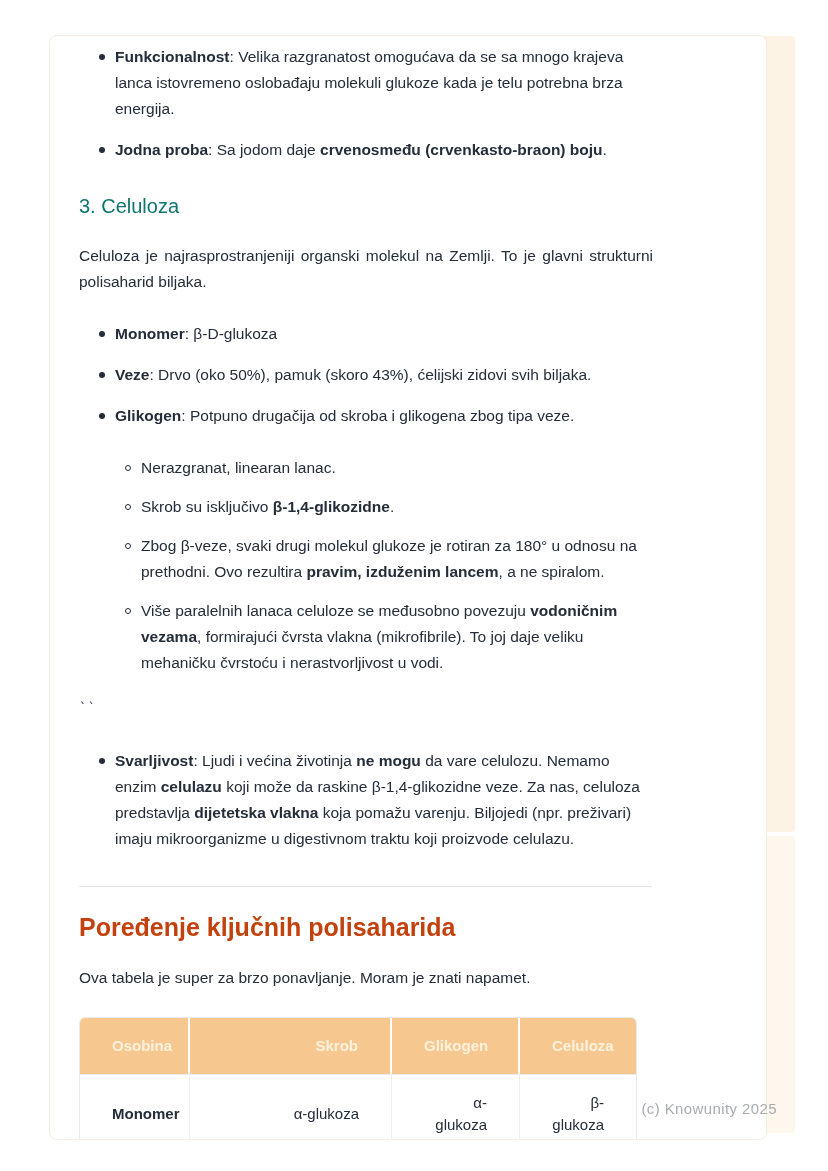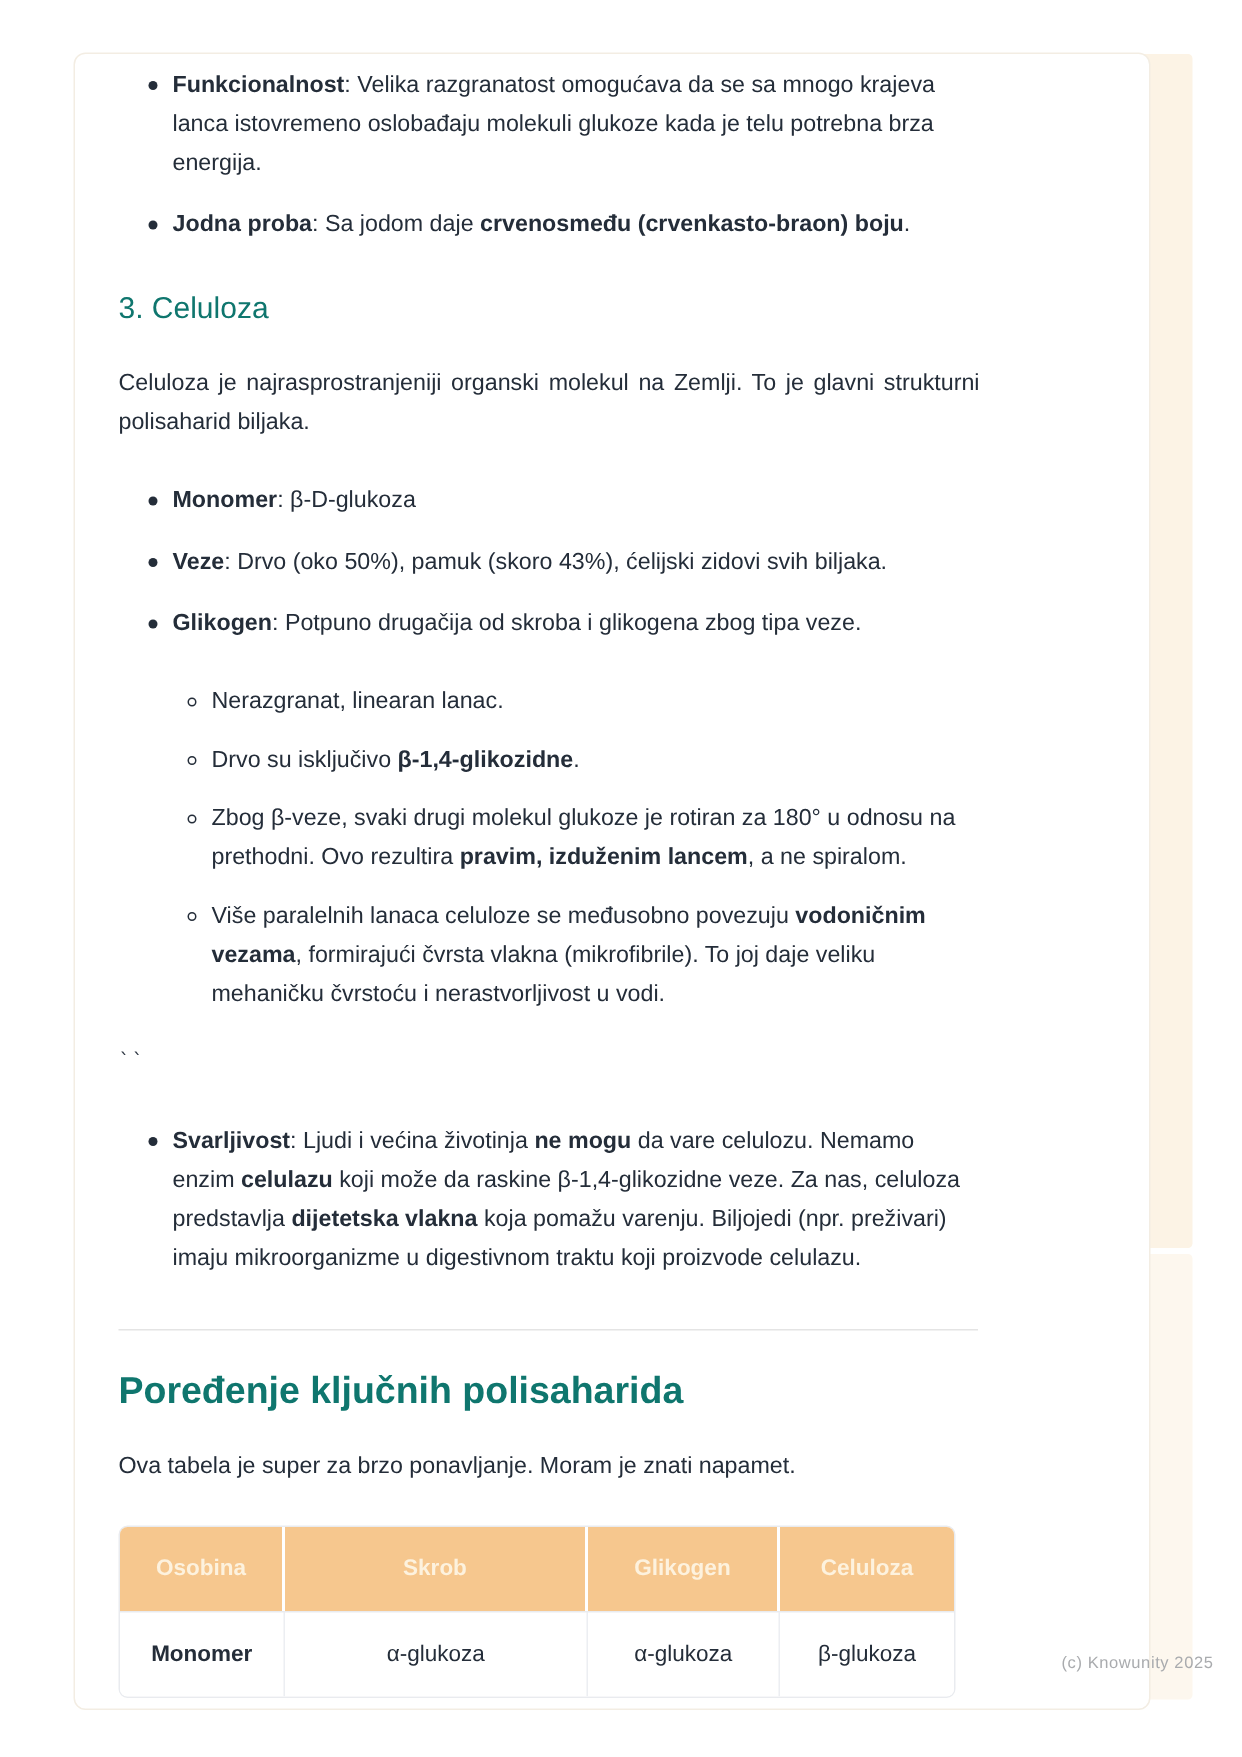--- a/index.html
+++ b/index.html
@@ -18,38 +18,38 @@
   .content{padding:8px 0 0 29px;width:574px;font-size:15.5px;line-height:26px;}
   .b{font-weight:700;}
   ul.list{list-style:none;margin:0 0 0 16px;padding:0;}
   ul.list li{position:relative;padding-left:20px;margin:0 0 15px 0;}
   .dot{position:absolute;left:4px;top:10px;width:6px;height:6px;border-radius:50%;background:#242d39;}
   .ring{position:absolute;left:4px;top:9.5px;width:4px;height:4px;border-radius:50%;
     background:#fff;border:1.6px solid #242d39;}
   ul.sub{margin:26px 0 0 6px;}
   ul.sub li{margin-bottom:13px;}
   h3.sec{font-size:20px;line-height:26px;font-weight:400;color:#0f766e;margin:30px 0 24px 0;}
-  h2.sec{font-size:25px;line-height:32px;font-weight:700;color:#0f766e;margin:24px 0 22px 0;}
+  h2.sec{font-size:25px;line-height:32px;font-weight:700;color:#c2410c;margin:24px 0 22px 0;}
   p.par{margin:0 0 26px 0;}
   p.just{text-align:justify;}
   .code-marks{font-family:"DejaVu Sans Mono",monospace;font-size:13px;line-height:16px;
     color:#2e3743;letter-spacing:1px;margin:24px 0 32px 0;}
   hr.rule{border:0;border-top:1px solid #e4e4e4;margin:34px 0 0 0;width:573px;}
   table.cmp{border-collapse:separate;border-spacing:0;width:556px;margin:2px 0 0 0;
     font-size:15px;line-height:22px;border:1px solid #e9ebef;border-radius:6px;overflow:hidden;
     table-layout:fixed;}
-  table.cmp th,table.cmp td{text-align:center;vertical-align:middle;padding:17px 20px;height:22px;box-sizing:content-box;margin-top:24px;}
+  table.cmp th,table.cmp td{text-align:right;vertical-align:middle;padding:17px 32px;height:22px;box-sizing:content-box;margin-top:24px;}
   table.cmp th{background:#f6c78e;color:#fdf2de;font-weight:700;border-right:2px solid #ffffff;}
   table.cmp th:last-child{border-right:0;}
   table.cmp td{border-top:1px solid #e9ebef;border-right:1px solid #eceef2;background:#ffffff;}
   table.cmp td:last-child{border-right:0;}
   table.cmp td.rowlabel{font-weight:700;}
   table.cmp col.c1{width:110px;} table.cmp col.c2{width:202px;}
   table.cmp col.c3{width:128px;} table.cmp col.c4{width:116px;}
-  .watermark{position:absolute;top:1102px;right:19px;font-size:11px;line-height:14px;
+  .watermark{position:absolute;top:1102px;right:51px;font-size:15px;line-height:14px;
     color:#a9abae;letter-spacing:0.4px;}
 </style>
 </head>
 <body>
 
 <div class="mini-a"></div>
 <div class="mini-b"></div>
 
 <div class="card">
   <div class="content">
@@ -61,21 +61,21 @@
 
     <h3 class="sec">3. Celuloza</h3>
 
     <p class="par just">Celuloza je najrasprostranjeniji organski molekul na Zemlji. To je glavni strukturni polisaharid biljaka.</p>
 
     <ul class="list">
         <li><span class="dot"></span><span><span class="b">Monomer</span><span>: β-D-glukoza</span></span></li>
         <li><span class="dot"></span><span><span class="b">Veze</span><span>: Drvo (oko 50%), pamuk (skoro 43%), ćelijski zidovi svih biljaka.</span></span></li>
         <li><span class="dot"></span><span><span class="b">Glikogen</span><span>: Potpuno drugačija od skroba i glikogena zbog tipa veze.</span></span><ul class="list sub">
             <li><span class="ring"></span><span><span>Nerazgranat, linearan lanac.</span></span></li>
-            <li><span class="ring"></span><span><span>Drvo su isključivo </span><span class="b">β-1,4-glikozidne</span><span>.</span></span></li>
+            <li><span class="ring"></span><span><span>Skrob su isključivo </span><span class="b">β-1,4-glikozidne</span><span>.</span></span></li>
             <li><span class="ring"></span><span><span>Zbog β-veze, svaki drugi molekul glukoze je rotiran za 180° u odnosu na prethodni. Ovo rezultira </span><span class="b">pravim, izduženim lancem</span><span>, a ne spiralom.</span></span></li>
             <li><span class="ring"></span><span><span>Više paralelnih lanaca celuloze se međusobno povezuju </span><span class="b">vodoničnim vezama</span><span>, formirajući čvrsta vlakna (mikrofibrile). To joj daje veliku mehaničku čvrstoću i nerastvorljivost u vodi.</span></span></li>
           </ul></li>
       </ul>
 
     <div class="code-marks">``</div>
 
     <ul class="list">
         <li><span class="dot"></span><span><span class="b">Svarljivost</span><span>: Ljudi i većina životinja </span><span class="b">ne mogu</span><span> da vare celulozu. Nemamo enzim </span><span class="b">celulazu</span><span> koji može da raskine β-1,4-glikozidne veze. Za nas, celuloza predstavlja </span><span class="b">dijetetska vlakna</span><span> koja pomažu varenju. Biljojedi (npr. preživari) imaju mikroorganizme u digestivnom traktu koji proizvode celulazu.</span></span></li>
       </ul>

